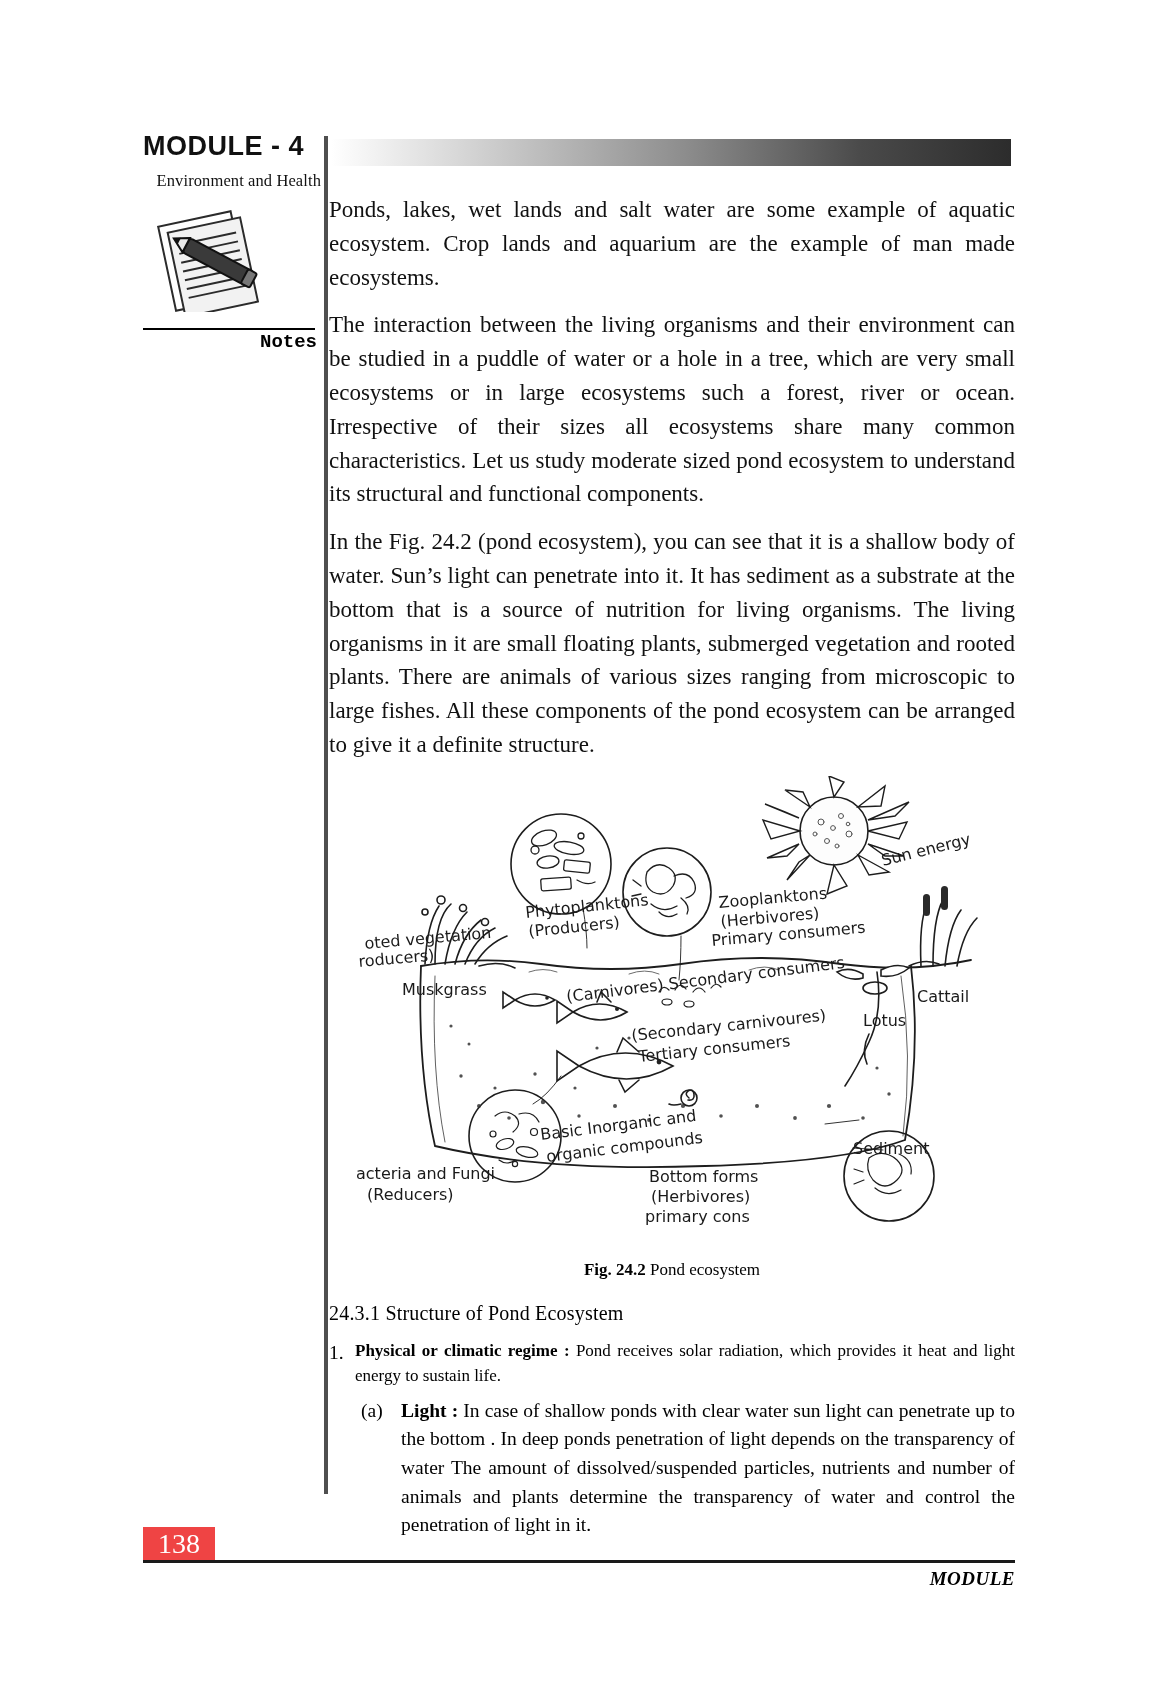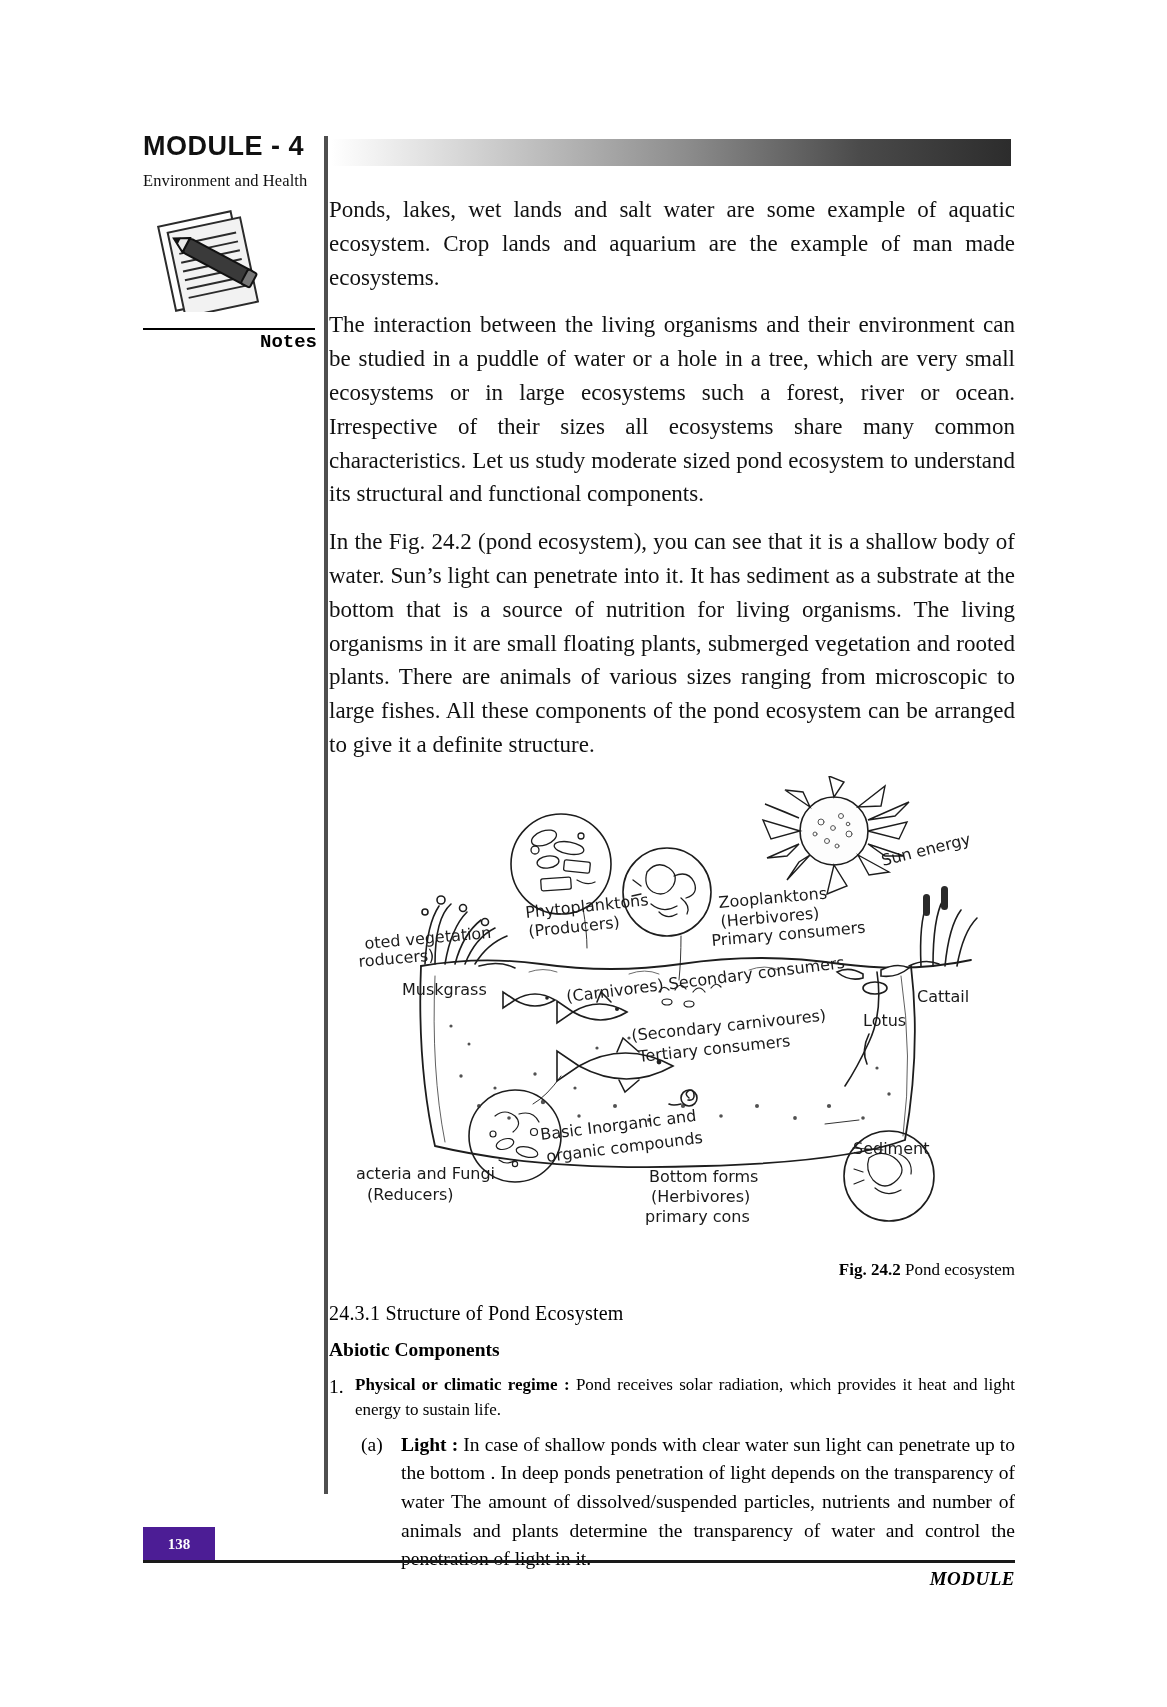--- a/index.html
+++ b/index.html
@@ -38,20 +38,21 @@
     letter-spacing: 0.5px;
     color: #111;
     line-height: 1.1;
   }
   .module-sub {
     font-family: "Liberation Serif", serif;
     font-size: 16.5px;
     color: #111;
     margin-top: 9px;
     letter-spacing: 0.1px;
+    text-align: right;
   }
 
   
   .notes-block {
     position: absolute;
     left: 95px;
     top: 205px;
     width: 178px;
     height: 150px;
   }
@@ -125,21 +126,21 @@
   }
 
   
   .figure-wrap {
     position: relative;
     width: 686px;
     height: 480px;
     margin-top: 10px;
   }
   .figure-caption {
-    text-align: right;
+    text-align: center;
     font-size: 17px;
     margin-top: 4px;
   }
   .figure-caption b { font-weight: bold; }
 
   h3.section {
     font-size: 20px;
     font-weight: normal;
     margin: 22px 0 14px 0;
     letter-spacing: 0.2px;
@@ -192,25 +193,25 @@
     width: 872px;
     height: 3px;
     background: #1a1a1a;
   }
   .page-num-box {
     position: absolute;
     left: 95px;
     top: 1527px;
     width: 72px;
     height: 34px;
-    background: #4c1d95;
+    background: #ef4444;
     color: #fff;
     font-family: "Liberation Serif", serif;
-    font-weight: bold;
-    font-size: 15px;
+    font-weight: normal;
+    font-size: 28px;
     display: flex;
     align-items: center;
     justify-content: center;
   }
   .footer-right {
     position: absolute;
     right: 200px;
     top: 1568px;
     font-family: "Liberation Serif", serif;
     font-style: italic;
@@ -483,21 +484,20 @@
         </g>
       </svg>
     </div>
 
     <div class="figure-caption">
       <b>Fig. 24.2</b><span> Pond  ecosystem</span>
     </div>
 
     <h3 class="section">24.3.1  Structure  of  Pond  Ecosystem</h3>
 
-    <h4 class="subsection">Abiotic  Components</h4>
 
     <div class="list-item">
       <div class="li-num">1.</div>
       <div class="li-text">
         <b class="run-in">Physical or climatic regime :</b><span> Pond receives solar radiation, which provides it heat and light energy to sustain life.</span>
       </div>
     </div>
 
     <div class="sub-item">
       <div class="sub-num">(a)</div>

